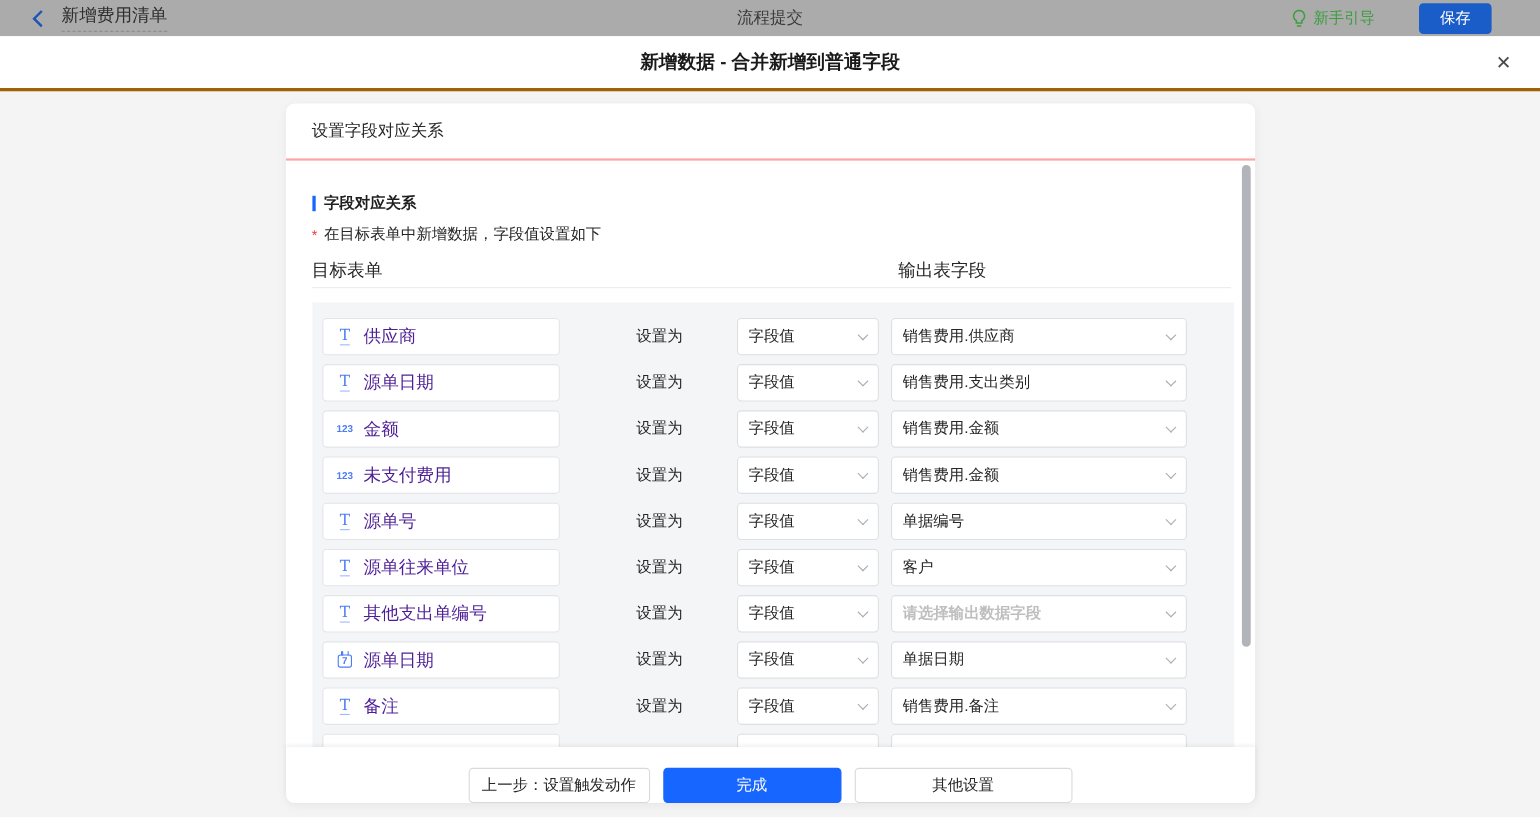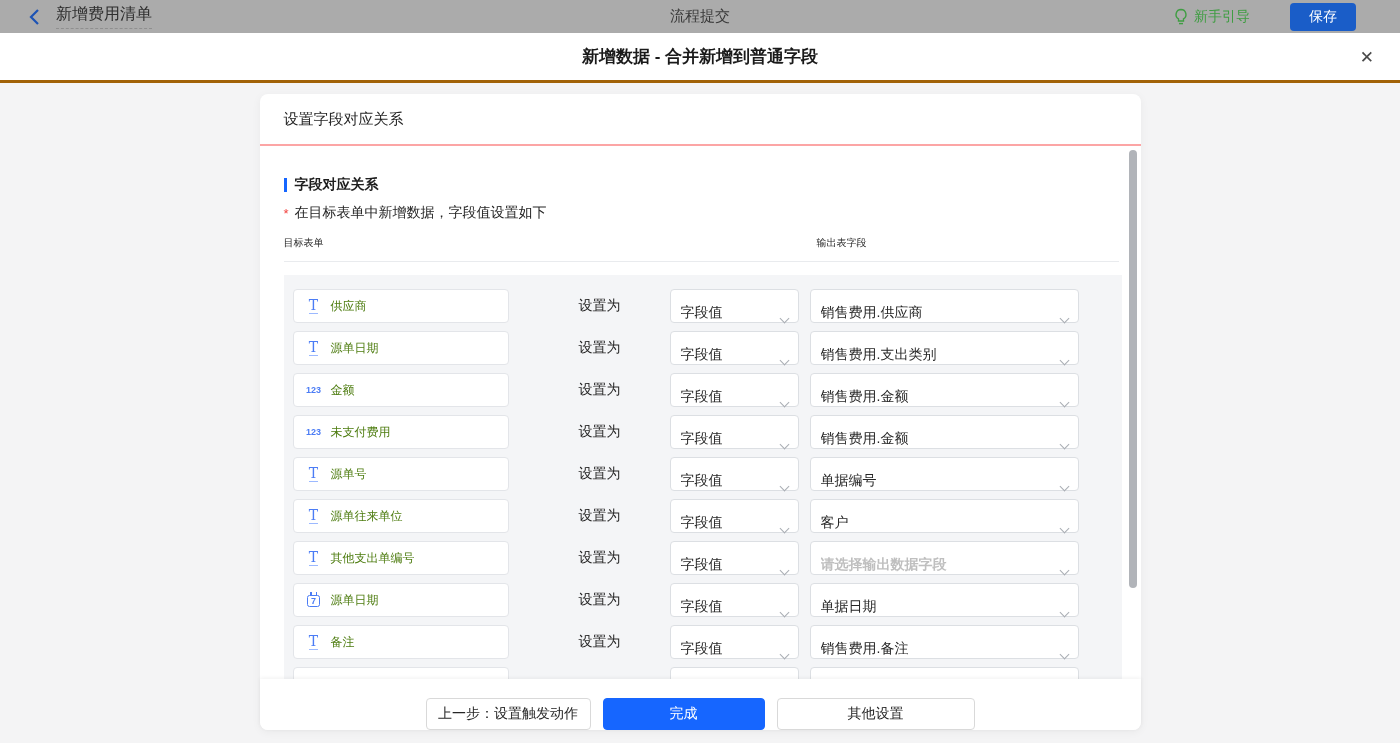--- a/index.html
+++ b/index.html
@@ -43,21 +43,21 @@
 
   .section-head { margin-top:30px; display:flex; align-items:center; }
   .section-bar { width:3px; height:14px; background:#1666ff; margin-right:8px; }
   .section-title { font-size:14px; font-weight:bold; color:#1f1f1f; }
 
   .note-line { margin-top:10px; font-size:14px; color:#262626;
     display:flex; align-items:center; }
   .req-star { color:#f2413d; font-size:13px; margin-right:6px; }
 
   .cols-head { margin-top:14px; position:relative; height:17px;
-    font-size:10px; color:#262626; }
+    font-size:16px; color:#262626; }
   .col-right-label { position:absolute; left:533px; top:0; }
   .cols-divider { margin-top:8px; height:1px; background:#e9ebee; }
 
   .rows-wrap { margin-top:13px; width:838px; background:#f4f5f7;
     padding:14px 9px; }
   .map-row { display:flex; align-items:center; height:34px; margin-bottom:8px; }
   .field-box { width:216px; height:34px; background:#fff;
     border:1px solid #e3e5e9; border-radius:4px; display:flex;
     align-items:center; padding:0 10px; cursor:pointer; }
   .field-icon-wrap { width:20px; display:flex; justify-content:center;
@@ -66,26 +66,26 @@
     font-size:14px; line-height:1; color:#4b7cf5; font-weight:500;
     border-bottom:1.5px solid #9cb9ff; padding-bottom:1px; }
   .icon-number { font-size:9px; font-weight:bold; color:#4b7cf5; }
   .icon-date { position:relative; width:13px; height:12px;
     border:1.3px solid #4b7cf5; border-radius:2.5px; margin-top:2px;
     display:flex; align-items:center; justify-content:center;
     font-size:9px; font-weight:bold; color:#4b7cf5; }
   .icon-date::before,.icon-date::after { content:""; position:absolute;
     top:-4px; width:1.5px; height:3.5px; background:#4b7cf5; }
   .icon-date::before { left:2px; } .icon-date::after { right:2px; }
-  .field-label { font-size:12px; color:#4d7c0f; white-space:nowrap; }
+  .field-label { font-size:16px; color:#4c1d95; white-space:nowrap; }
 
   .set-as { margin-left:70px; width:42px; font-size:14px; color:#262626;
     flex-shrink:0; }
   .select { height:34px; background:#fff; border:1px solid #dcdfe3;
-    border-radius:4px; display:flex; align-items:flex-end;
+    border-radius:4px; display:flex; align-items:center;
     justify-content:space-between; padding:0 10px; cursor:pointer;
     flex-shrink:0; }
   .method-select { margin-left:49px; width:129px; }
   .output-select { margin-left:11px; width:269px; }
   .sel-text { font-size:14px; color:#262626; white-space:nowrap;
     overflow:hidden; }
   .sel-text.placeholder { color:#bfbfbf;font-weight:bold; }
   .chev { width:7px; height:7px; border-right:1.4px solid #a9adb3;
     border-bottom:1.4px solid #a9adb3; transform:rotate(45deg);
     margin-top:-3px; flex-shrink:0; }

